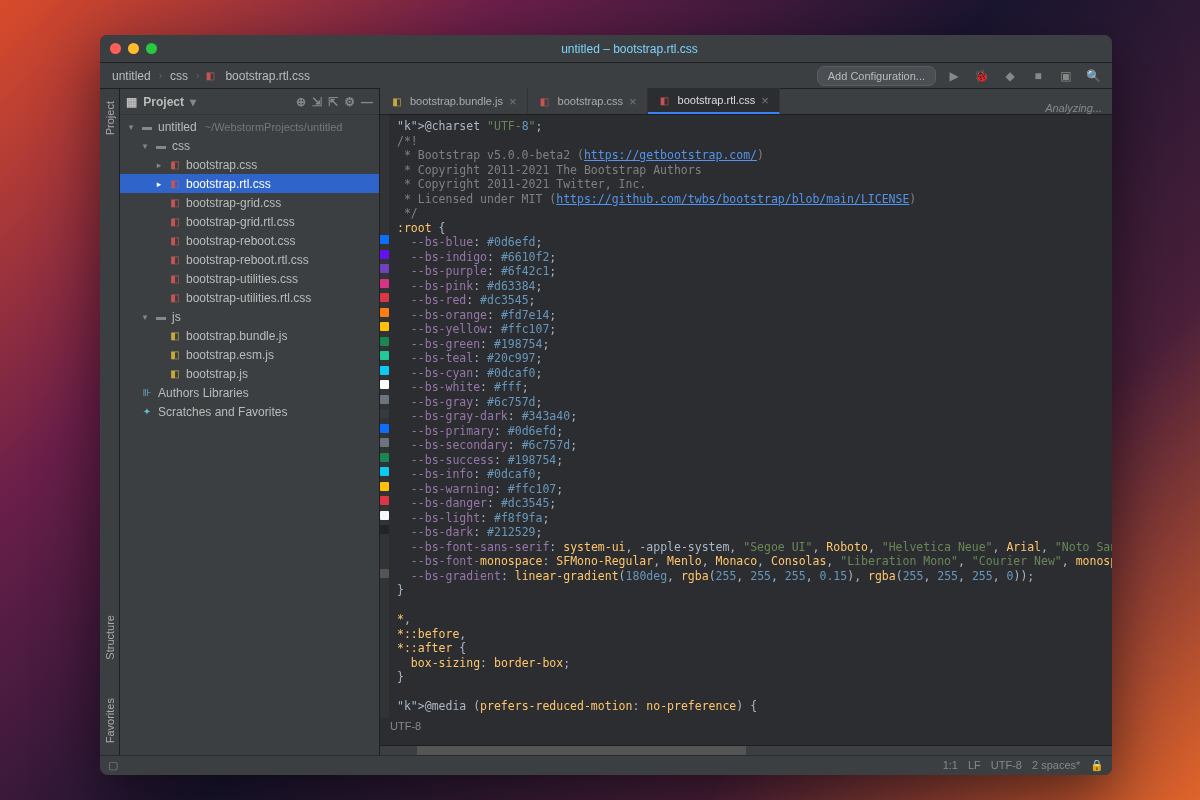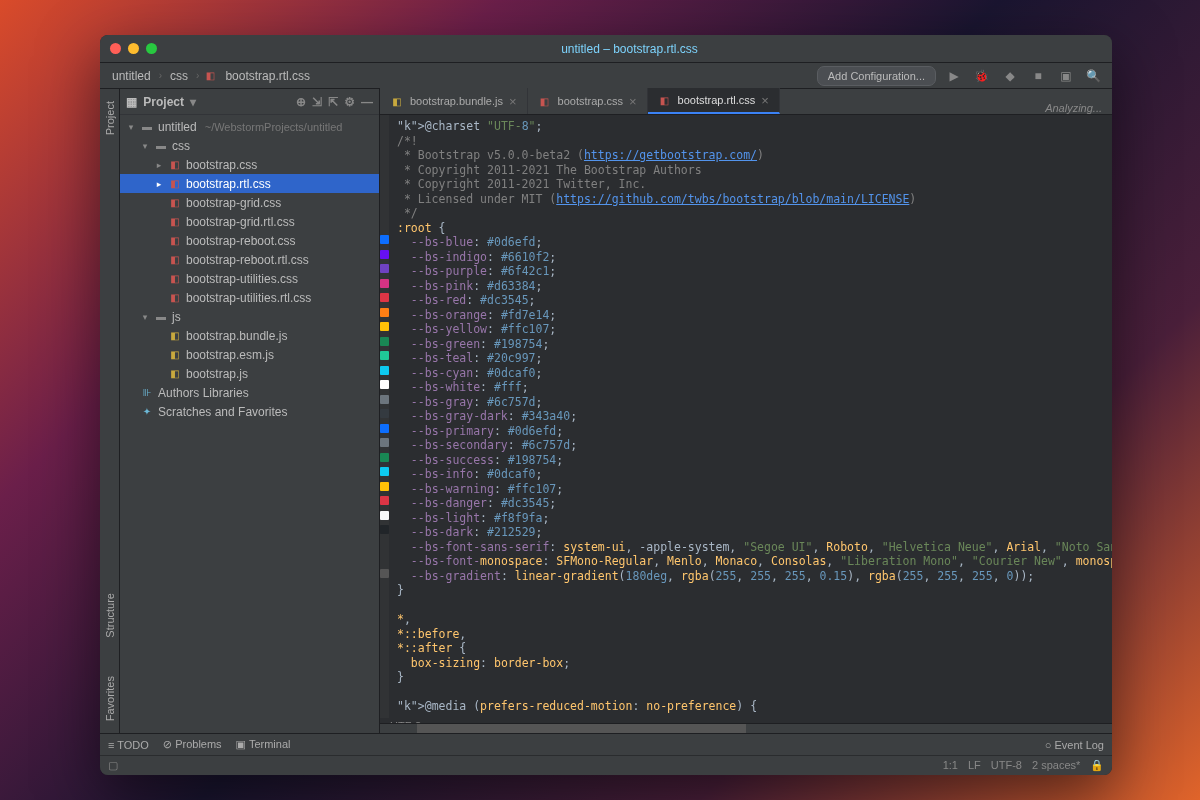--- a/index.html
+++ b/index.html
@@ -299,28 +299,20 @@
 </div>
         </div>
         <div class="utf">UTF-8</div>
       </div>
       <div class="hscroll">
           <div class="hscroll-thumb"></div>
         </div>
     </div>
   </div>
 
-  <div class="bottombar">
-    <span>≡ <span>TODO</span></span>
-    <span>⊘ <span>Problems</span></span>
-    <span>▣ <span>Terminal</span></span>
-    <div class="right">
-      <span>○ <span>Event Log</span></span>
-    </div>
-  </div>
 
   <div class="statusbar">
     <span>▢</span>
     <div class="right">
       <span>1:1</span>
       <span>LF</span>
       <span>UTF-8</span>
       <span>2 spaces*</span>
       <span>🔒</span>
     </div>

